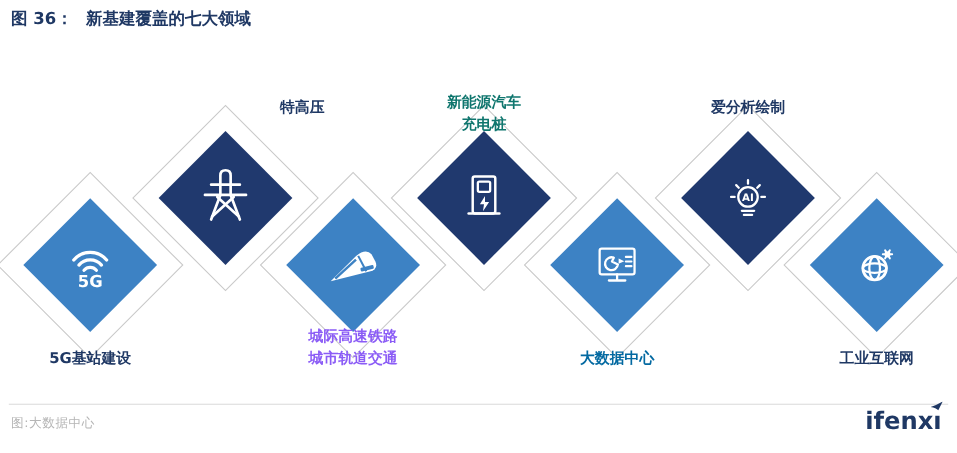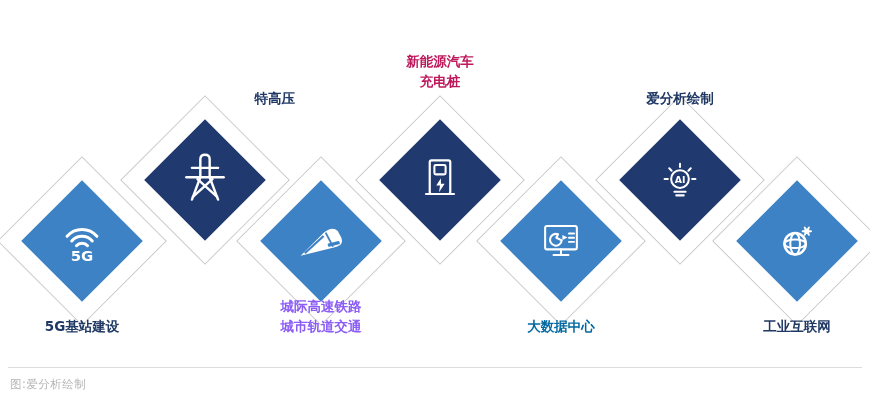--- a/index.html
+++ b/index.html
@@ -35,20 +35,23 @@
     position:absolute; right:14px; top:371px;
     font-size:22px; font-weight:bold; color:#1F3864; line-height:26px;
   }
   .logo .last-i { position:relative; display:inline-block; }
   .logo .last-i svg { position:absolute; top:-6px; left:-2px; }
 </style>
 </head>
 <body>
 
 <div class="canvas">
+  <div class="title">
+    <span class="prefix">图 36：</span><span>新基建覆盖的七大领域</span>
+  </div>
 
   <div id="diagram">
       <div class="connector" style="left: 22px; top: 181px; border-color: rgb(201, 201, 201);"></div>
       <div class="diamond" style="left: 39px; top: 198px; background: rgb(61, 130, 196);">
         <span class="icon-wrap"><svg viewBox="-30 -30 60 60" width="56" height="56">
    <g stroke="#FFFFFF" stroke-width="3.2" fill="none" stroke-linecap="round">
     <path d="M-16,-5 A 21 21 0 0 1 16,-5"></path>
     <path d="M-11,0 A 14.5 14.5 0 0 1 11,0"></path>
     <path d="M-6,5 A 8 8 0 0 1 6,5"></path>
             </g>
@@ -87,21 +90,21 @@
       <div class="diamond" style="left: 397px; top: 137px; background: rgb(32, 57, 110);">
         <span class="icon-wrap"><svg viewBox="-30 -30 60 60" width="56" height="56">
    <g stroke="#FFFFFF" stroke-width="2.4" fill="none" stroke-linecap="round" stroke-linejoin="round">
     <rect x="-11" y="-21" width="22" height="36" rx="2"></rect>
     <rect x="-6" y="-16" width="12" height="10" rx="1.5" stroke-width="2.2"></rect>
     <line x1="-15" y1="15" x2="15" y2="15"></line>
             </g>
    <path d="M1,-2 L-4,6 L0,6 L-1,13 L5,4 L1,4 Z" fill="#FFFFFF"></path>
           </svg></span>
       </div>
-      <div class="sector-label" style="left: 350px; top: 51px; color: #be185d;">新能源汽车<br>充电桩</div>
+      <div class="sector-label" style="left: 350px; top: 83px; color: #0f766e;">新能源汽车<br>充电桩</div>
       <div class="connector" style="left: 501px; top: 181px; border-color: rgb(201, 201, 201);"></div>
       <div class="diamond" style="left: 518px; top: 198px; background: rgb(61, 130, 196);">
         <span class="icon-wrap"><svg viewBox="-30 -30 60 60" width="56" height="56">
    <g stroke="#FFFFFF" stroke-width="2.2" fill="none" stroke-linecap="round" stroke-linejoin="round">
     <rect x="-17" y="-16" width="34" height="25" rx="2"></rect>
     <line x1="0" y1="9" x2="0" y2="14"></line>
     <line x1="-8" y1="15" x2="8" y2="15"></line>
     <path d="M-3.2,-7.2 L-5,-3.5 L0.8,-0.6 A 6.3 6.3 0 1 1 -3.2,-7.2"></path>
     <line x1="8.5" y1="-8" x2="14" y2="-8" stroke-width="2"></line>
     <line x1="8.5" y1="-3.5" x2="14" y2="-3.5" stroke-width="2"></line>
@@ -144,14 +147,17 @@
     <line x1="7.7" y1="-10.5" x2="6" y2="-10.5"></line>
     <line x1="9.1" y1="-12.9" x2="8.2" y2="-14.4"></line>
     <line x1="11.9" y1="-12.9" x2="12.8" y2="-14.4"></line>
             </g>
           </svg></span>
       </div>
       <div class="sector-label" style="left: 707px; top: 316px; color: rgb(31, 56, 100);">工业互联网</div>
     </div>
 
   <div class="divider"></div>
-  <div class="footer-note">图:爱分析绘制</div>
+  <div class="footer-note">图:大数据中心</div>
+  <div class="logo" id="logo">ifenx<span class="last-i">ı<svg width="12" height="9" viewBox="0 0 12 9">
+          <path d="M0,5 Q6,3 11,0 L7,8 Q5,6 0,5 Z" fill="#1F3864"></path>
+        </svg></span></div>
 </div>
 
 </body></html>

